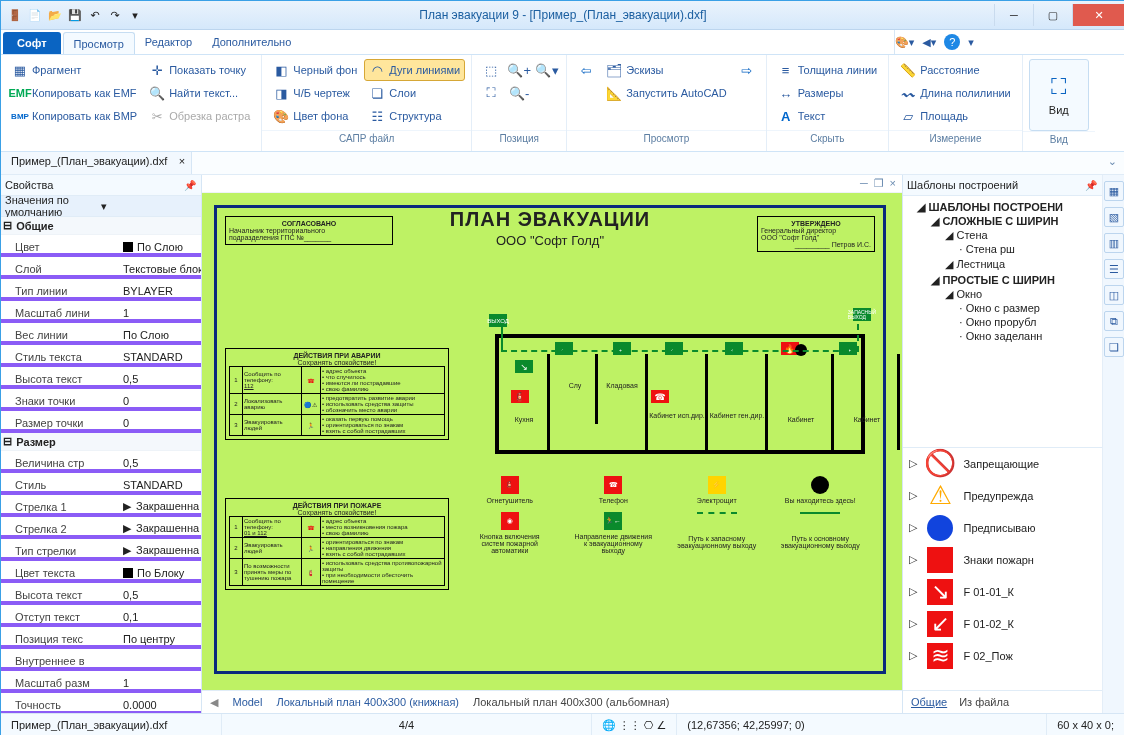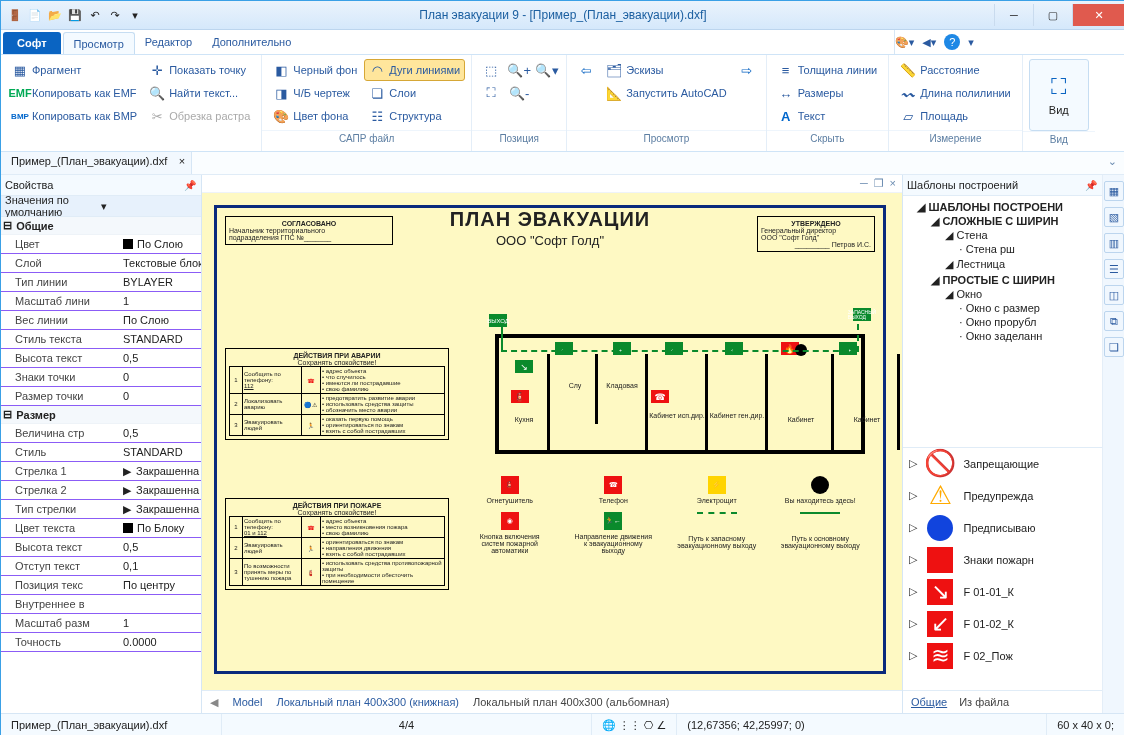--- a/index.html
+++ b/index.html
@@ -29,26 +29,26 @@
 .doctab{padding:3px 24px 3px 10px;border-right:1px solid #d6e6f5;background:#f2f8fe;position:relative;cursor:pointer}
 .main{flex:1;display:flex;min-height:0}
 .panel{display:flex;flex-direction:column;background:#fff}
 .panel-hd{height:20px;display:flex;align-items:center;padding:0 4px;border-bottom:1px solid #e0ecf7;background:#f4faff;font-size:11px}
 .panel-hd .pin{margin-left:auto;font-size:10px;color:#6a8bb0}
 .left{width:200px;border-right:1px solid #d6e6f5}
 .propsel{height:20px;display:flex;align-items:center;padding:0 4px;border-bottom:1px solid #e0ecf7;background:#e7f1fc}
 .propsel span{flex:1}
 .propgrid{flex:1;overflow:auto}
 .pcat{display:flex;align-items:center;gap:4px;background:#f4f8fc;padding:2px 2px;font-weight:600;border-bottom:1px solid #eef3f8}
-.prow{display:flex;border-bottom:1px solid #8b5cf6;height:18px;align-items:center}
+.prow{display:flex;border-bottom:4px solid #8b5cf6;height:18px;align-items:flex-end}
 .prow .k{width:104px;padding-left:14px;white-space:nowrap;overflow:hidden;color:#444}
 .prow .v{flex:1;padding-left:4px;white-space:nowrap;overflow:hidden}
 .sw{display:inline-block;width:10px;height:10px;background:#000;margin-right:4px;vertical-align:-1px}
 .center{flex:1;display:flex;flex-direction:column;min-width:0}
-.canvas{flex:1;background:#fef9c3;position:relative;overflow:hidden}
+.canvas{flex:1;background:#bef264;position:relative;overflow:hidden}
 .plan{position:absolute;inset:12px 16px 16px 12px;border:3px solid #0a2a7c}
 .tabs{height:22px;border-top:1px solid #e0ecf7;display:flex;align-items:center;gap:14px;padding-left:8px}
 .tabs a{color:#2a5aa0;cursor:pointer}
 .tabs a.on{color:#444;text-decoration:none}
 .right{width:222px;border-left:1px solid #d6e6f5;display:flex}
 .rtree{flex:1;display:flex;flex-direction:column;min-width:0}
 .rtree .tree{flex:1;overflow:auto;padding:4px 0;border-bottom:1px solid #e0ecf7}
 .tree ul{list-style:none;margin:0;padding-left:14px}
 .tree li{white-space:nowrap;padding:1px 0;cursor:pointer}
 .tree li b{font-weight:700}

